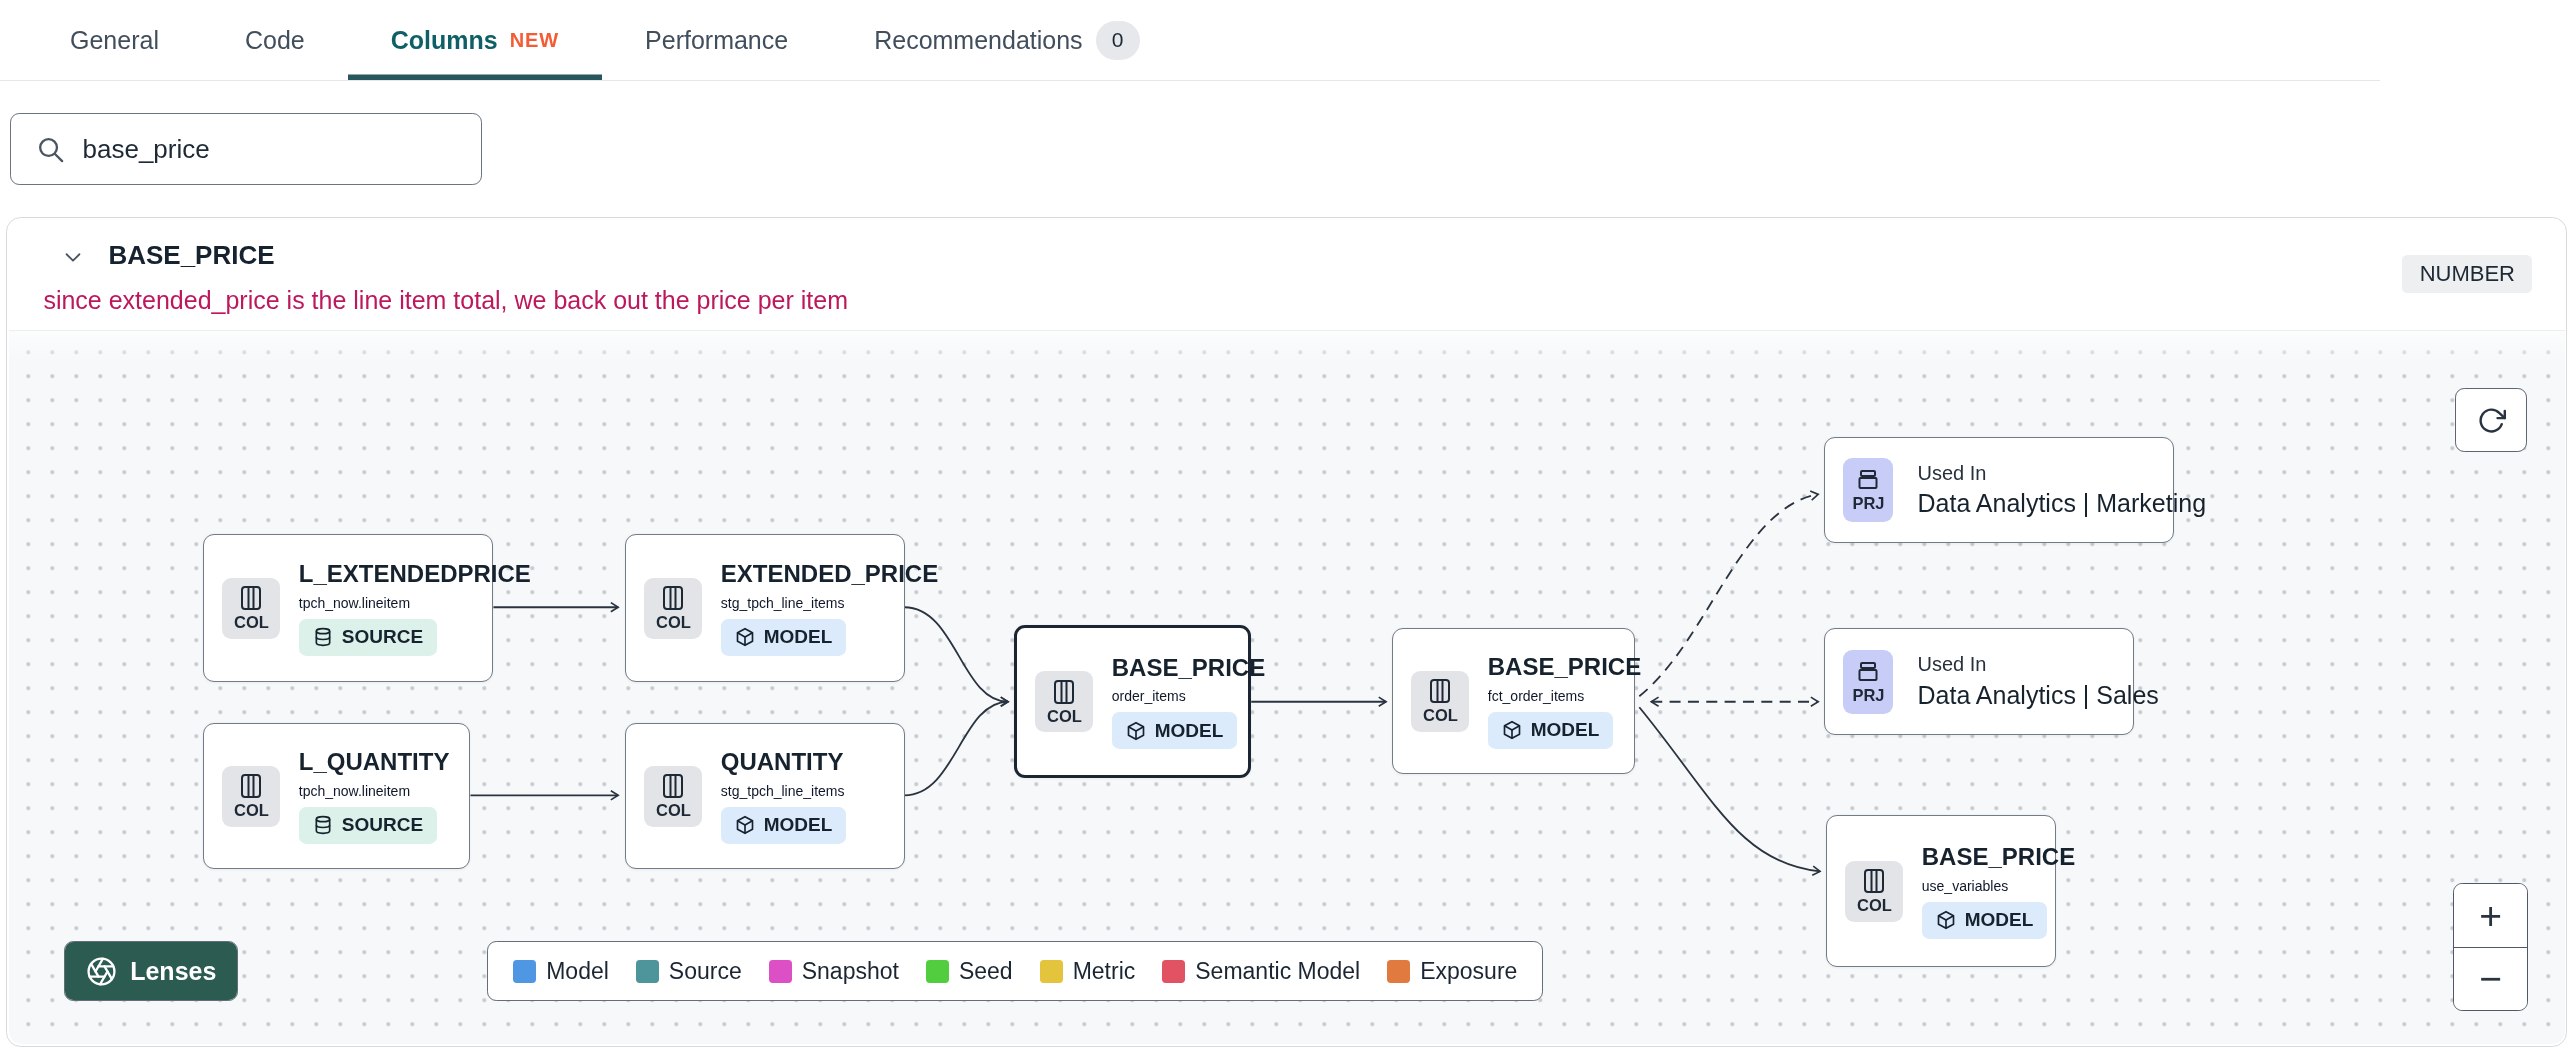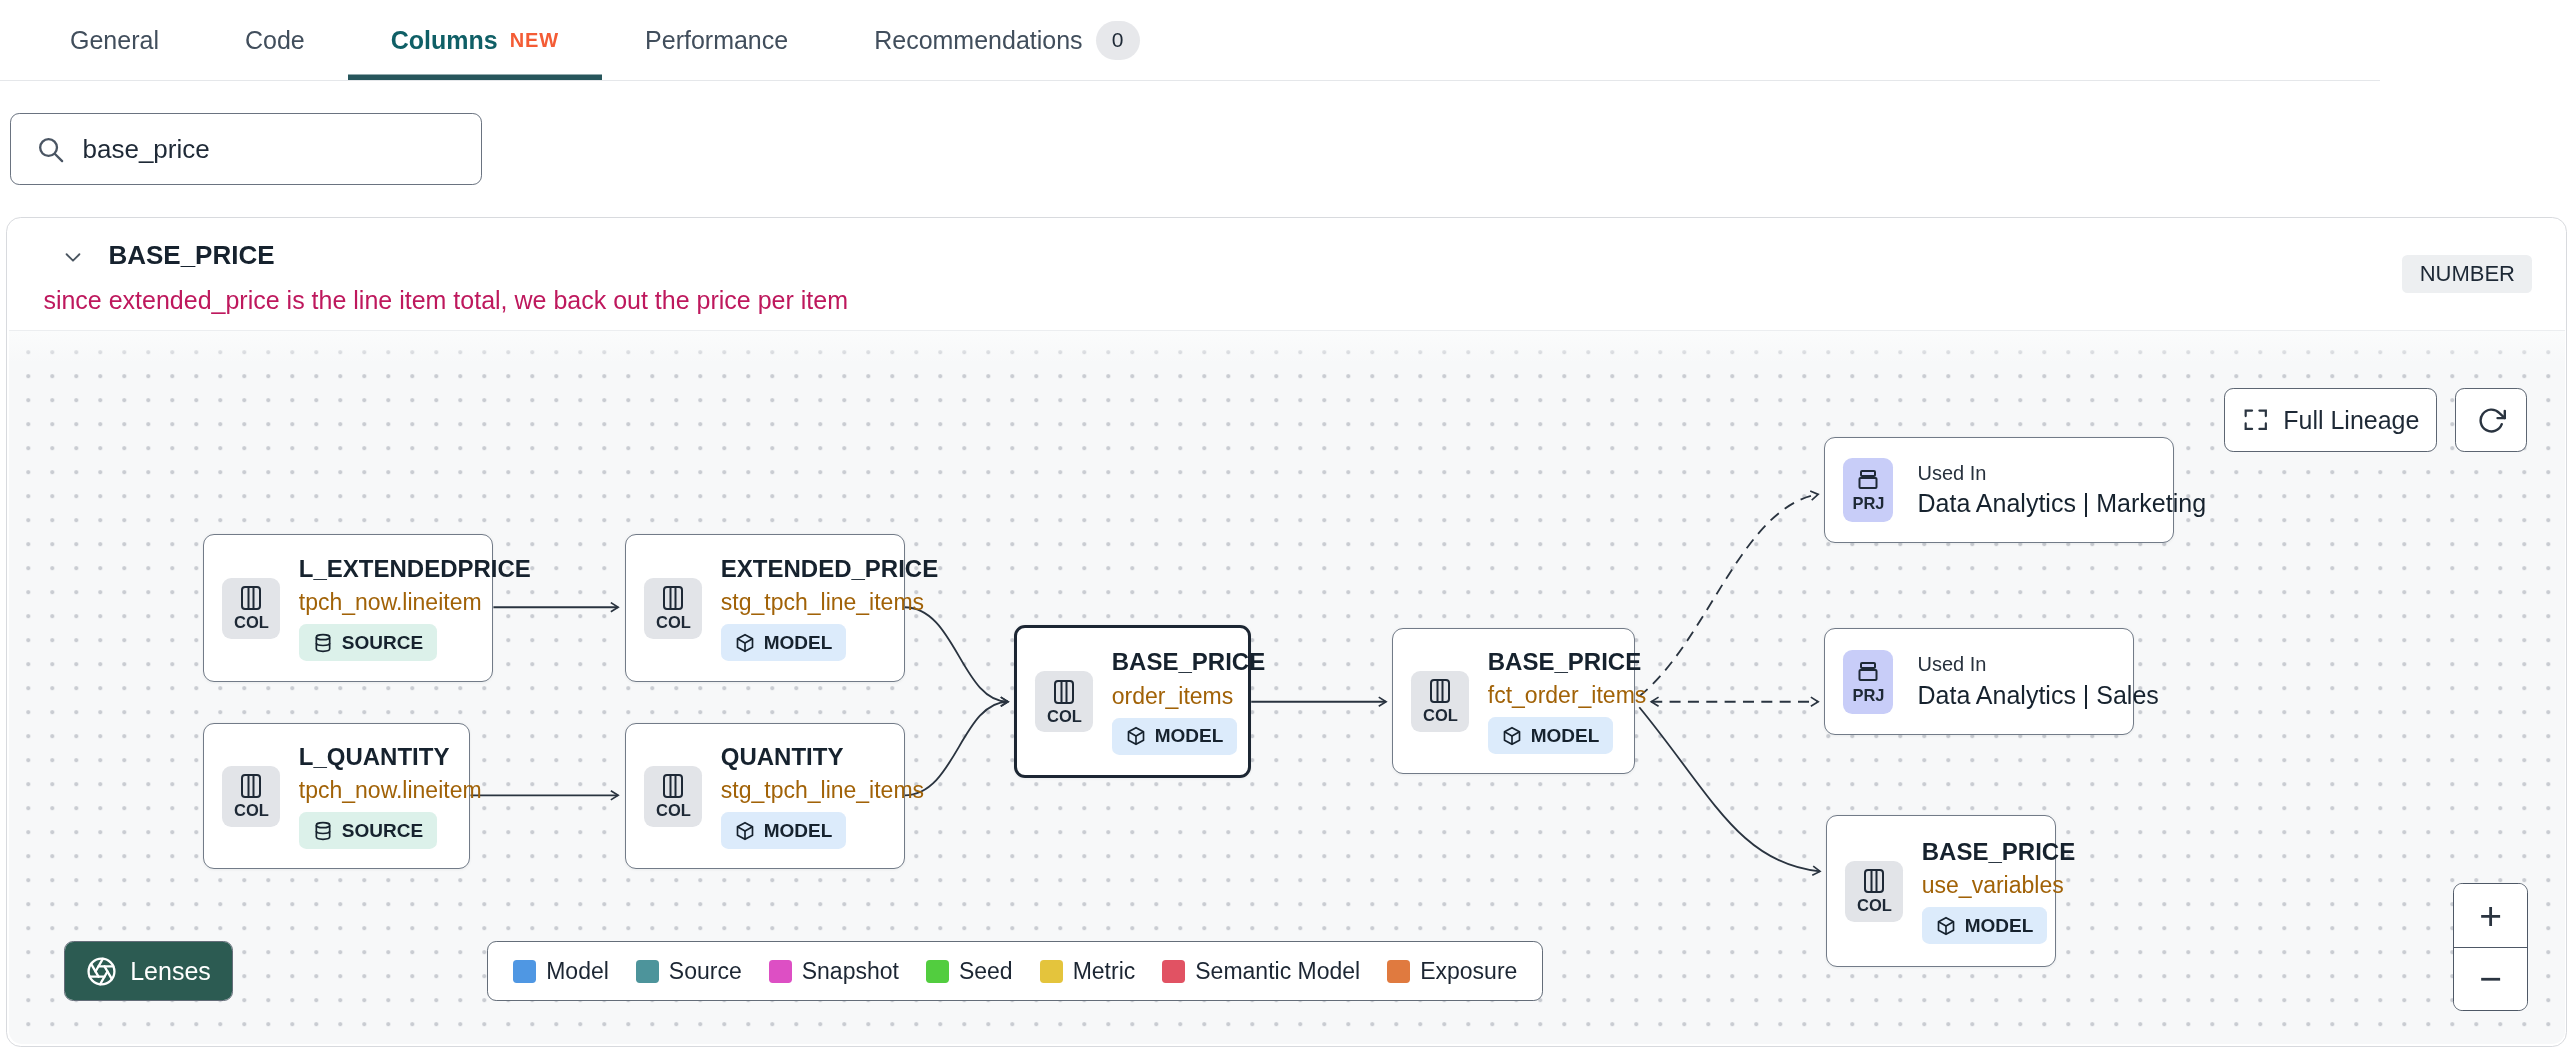--- a/index.html
+++ b/index.html
@@ -51,21 +51,21 @@
   .node { position:absolute; background:#fff; border:1.8px solid #727b88; border-radius:11px;
     display:flex; align-items:center; gap:18.3px; padding:0 16.5px 0 18.3px; cursor:pointer;
     box-shadow:0 0.9px 2.8px rgba(20,30,40,.06); }
   .node.selected { border:3.7px solid #1c2633; }
   .node-ic { flex:0 0 auto; width:58px; height:61px; border-radius:9.2px; background:#e2e4e8;
     display:flex; flex-direction:column; align-items:center; justify-content:center; gap:2.8px; }
   .node-ic.prj { background:#c8cdf8; width:50px; height:64px; }
   .node-ic span { font-size:16.5px; font-weight:bold; color:#1e2936; line-height:1; }
   .node-body { display:flex; flex-direction:column; align-items:flex-start; gap:6.4px; }
   .node-title { font-size:24px; font-weight:bold; color:#16222e; white-space:nowrap; }
-  .node-sub { font-size:23px; color:#a16207; white-space:nowrap; }
+  .node-sub { font-size:14px; color:#0f172a; white-space:nowrap; }
   .chip { display:flex; align-items:center; gap:9.2px; border-radius:7.3px; padding:7.3px 13.8px;
     font-size:19px; font-weight:bold; color:#16222e; margin-top:1.8px; }
   .chip.model { background:#dcebfb; }
   .chip.source { background:#dcf1ea; }
   .kicker { font-size:20px; color:#27313d; }
   .usedin-title { font-size:25px; color:#16222e; white-space:nowrap; }
   .full-lineage { position:absolute; left:2215px; top:57px; width:213px; height:64px;
     background:#fff; border:1.8px solid #5c6572; border-radius:9.2px; display:flex;
     align-items:center; justify-content:center; gap:13.8px; font-size:25px; color:#1e2936;
     cursor:pointer; font-family:inherit; }
@@ -75,21 +75,21 @@
   .zoomctl { position:absolute; left:2444px; top:552px; width:75px; height:128px;
     background:#fff; border:1.8px solid #4e5866; border-radius:9.2px; display:flex;
     flex-direction:column; overflow:hidden; }
   .zoomctl button { flex:1; background:#fff; border:none; font-size:39px; color:#2a3440;
     cursor:pointer; font-family:inherit; line-height:1; }
   .zoomctl button:first-child { border-bottom:1.8px solid #4e5866; }
 
   .lenses-group { position:absolute; left:55px; top:610px; height:60px; display:flex;
     border:1.8px solid #646d79; border-radius:9.2px; overflow:hidden; background:#fff; }
   .lenses-btn { background:#2c5b52; color:#fff; display:flex; align-items:center; gap:13px;
-    padding:0 21px; font-size:25px; border:none; cursor:pointer; font-family:inherit; }
+    padding:0 21px; font-size:25px; border:none; cursor:pointer; font-family:inherit;font-weight:bold; }
   .rel-btn { background:#fff; display:flex; align-items:center; gap:15.6px; padding:0 24px;
     font-size:25px; color:#2a3440; border:none; border-left:1.8px solid #646d79;
     cursor:pointer; font-family:inherit; }
 
   .legend { position:absolute; left:478px; top:610px; height:60px; background:#fff;
     border:1.8px solid #646d79; border-radius:9.2px; display:flex; align-items:center;
     gap:27px; padding:0 25px; font-size:23px; color:#1c2633; }
   .legend-item { display:flex; align-items:center; gap:10px; white-space:nowrap; }
   .sw { width:23px; height:23px; border-radius:3.7px; }
 </style>
@@ -340,29 +340,20 @@
           <svg width="20" height="20" viewBox="0 0 24 24" fill="none" stroke="#16222e" stroke-width="2" stroke-linejoin="round">
               <path d="M12 2 L21 7 V17 L12 22 L3 17 V7 Z"></path>
               <path d="M3 7 L12 12 L21 7"></path>
               <path d="M12 12 V22"></path>
             </svg>
           <span>MODEL</span>
         </div>
       </div>
     </div>
 
-    <button class="full-lineage">
-      <svg width="27.5" height="27.5" viewBox="0 0 30 30" fill="none" stroke="#2a3440" stroke-width="2.4" stroke-linecap="round">
-          <path d="M4 11 V5 h7"></path>
-          <path d="M19 5 h7 v6"></path>
-          <path d="M26 19 v6 h-7"></path>
-          <path d="M11 25 H4 v-6"></path>
-        </svg>
-      <span>Full Lineage</span>
-    </button>
     <button class="refresh-btn">
       <svg width="29" height="29" viewBox="0 0 24 24" fill="none" stroke="#2a3440" stroke-width="2" stroke-linecap="round" stroke-linejoin="round">
           <polyline points="23 4 23 10 17 10"></polyline>
           <path d="M20.49 15a9 9 0 1 1-2.12-9.36L23 10"></path>
         </svg>
     </button>
 
     <div class="lenses-group">
       <button class="lenses-btn">
         <svg width="31" height="31" viewBox="0 0 24 24" fill="none" stroke="#ffffff" stroke-width="1.8" stroke-linecap="round" stroke-linejoin="round">

